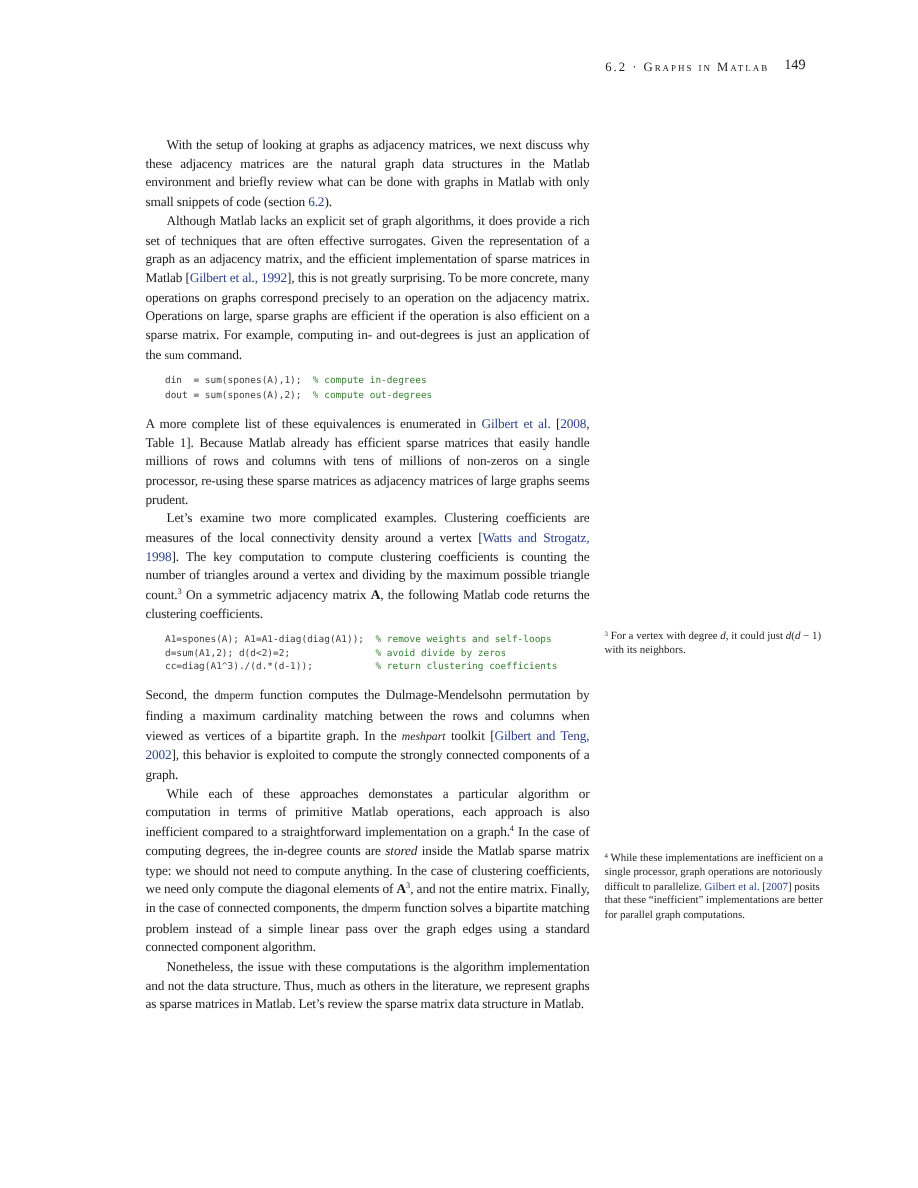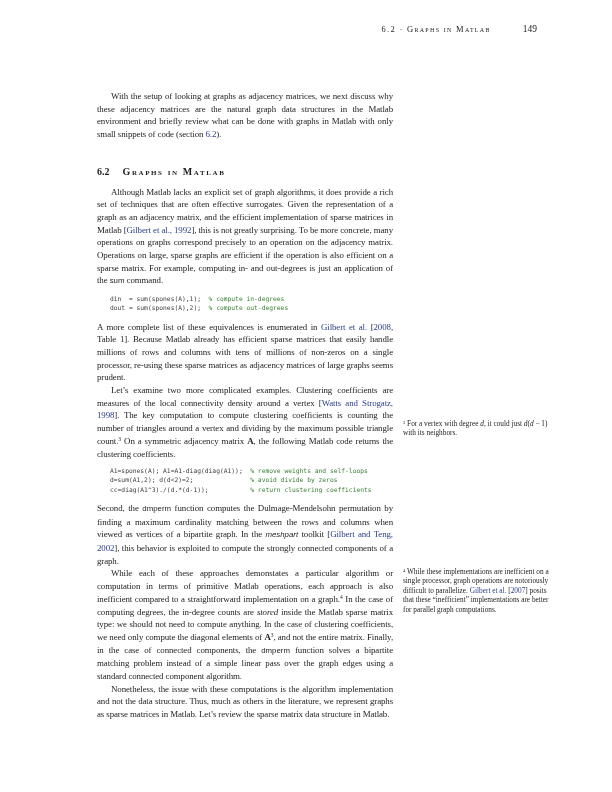--- a/index.html
+++ b/index.html
@@ -7,22 +7,22 @@
     position:relative;
     width:612px;height:792px;
     background:#ffffff;
     font-family:"Liberation Serif",serif;
     color:#1d1d1d;
     overflow:hidden;
     -webkit-hyphens:auto;hyphens:auto;
   }
   
   .running-header{
-    position:absolute;top:24px;left:97px;width:440px;
-    display:flex;justify-content:flex-end;align-items:center;gap:32px;
+    position:absolute;top:39px;left:97px;width:440px;
+    display:flex;justify-content:flex-end;align-items:center;gap:10px;
   }
   .running-title{
     font-variant:small-caps;letter-spacing:1.3px;font-size:8.5px;color:#1d1d1d;
   }
   .page-number{font-size:9.5px;color:#1d1d1d;}
 
   
   .main-column{
     position:absolute;left:97px;top:90px;width:296px;
     font-size:8.9px;line-height:12.7px;letter-spacing:-0.1px;
@@ -46,22 +46,22 @@
     font-size:6.3px;line-height:9.2px;
     letter-spacing:0;
     white-space:pre;
     text-align:left;
     color:var(--code_text,#3d3d3d);
   }
   .code-comment{color:var(--code_comment,#3a8035);}
 
   
   .cite{color:var(--citation,#2e4289);}
-  .mono{font-family:Liberation Sans, sans-serif;font-size:0.88em;letter-spacing:0;}
-  .monoit{font-family:Liberation Sans, sans-serif;font-style:italic;font-size:0.88em;letter-spacing:0;}
+  .mono{font-family:Liberation Serif, serif;font-size:0.88em;letter-spacing:0;}
+  .monoit{font-family:Liberation Serif, serif;font-style:italic;font-size:0.88em;letter-spacing:0;}
   .it{font-style:italic;}
   .b{font-weight:bold;}
   .sup{font-size:0.62em;vertical-align:0.5em;line-height:0;letter-spacing:0;}
 
   
   .margin-note{
     position:absolute;left:403px;width:151px;
     font-size:7.3px;line-height:9.4px;letter-spacing:0;
     text-align:left;color:#1d1d1d;
   }
@@ -74,23 +74,20 @@
 <div class="page">
 
   <div class="running-header">
     <span class="running-title">6.2 · Graphs in Matlab</span>
     <span class="page-number">149</span>
   </div>
 
   <div class="main-column">
     <p class="para indent"><span>With the setup of looking at graphs as adjacency matrices, we next discuss why these adjacency matrices are the natural graph data structures in the Matlab environment and briefly review what can be done with graphs in Matlab with only small snippets of code (section </span><span class="cite">6.2</span><span>).</span></p>
 
-    <h2 class="section-heading">
-      <span class="section-number">6.2</span><span class="section-title">Graphs in Matlab</span>
-    </h2>
 
     <p class="para indent"><span>Although Matlab lacks an explicit set of graph algorithms, it does provide a rich set of techniques that are often effective surrogates. Given the representation of a graph as an adjacency matrix, and the efficient implementation of sparse matrices in Matlab [</span><span class="cite">Gilbert et al., 1992</span><span>], this is not greatly surprising. To be more concrete, many operations on graphs correspond precisely to an operation on the adjacency matrix. Operations on large, sparse graphs are efficient if the operation is also efficient on a sparse matrix. For example, computing in- and out-degrees is just an application of the </span><span class="mono">sum</span><span> command.</span></p>
 
     <div class="code-block"><div><span>din  = sum(spones(A),1);  </span><span class="code-comment">% compute in-degrees</span></div><div><span>dout = sum(spones(A),2);  </span><span class="code-comment">% compute out-degrees</span></div></div>
 
     <p class="para"><span>A more complete list of these equivalences is enumerated in </span><span class="cite">Gilbert et al.</span><span> [</span><span class="cite">2008</span><span>, Table 1]. Because Matlab already has efficient sparse matrices that easily handle millions of rows and columns with tens of millions of non-zeros on a single processor, re-using these sparse matrices as adjacency matrices of large graphs seems prudent.</span></p>
 
     <p class="para indent"><span>Let’s examine two more complicated examples. Clustering coefficients are measures of the local connectivity density around a vertex [</span><span class="cite">Watts and Strogatz, 1998</span><span>]. The key computation to compute clustering coefficients is counting the number of triangles around a vertex and dividing by the maximum possible triangle count.</span><span class="sup">3</span><span> On a symmetric adjacency matrix </span><span class="b">A</span><span>, the following Matlab code returns the clustering coefficients.</span></p>
 
     <div class="code-block"><div><span>A1=spones(A); A1=A1-diag(diag(A1));  </span><span class="code-comment">% remove weights and self-loops</span></div><div><span>d=sum(A1,2); d(d&lt;2)=2;               </span><span class="code-comment">% avoid divide by zeros</span></div><div><span>cc=diag(A1^3)./(d.*(d-1));           </span><span class="code-comment">% return clustering coefficients</span></div></div>

